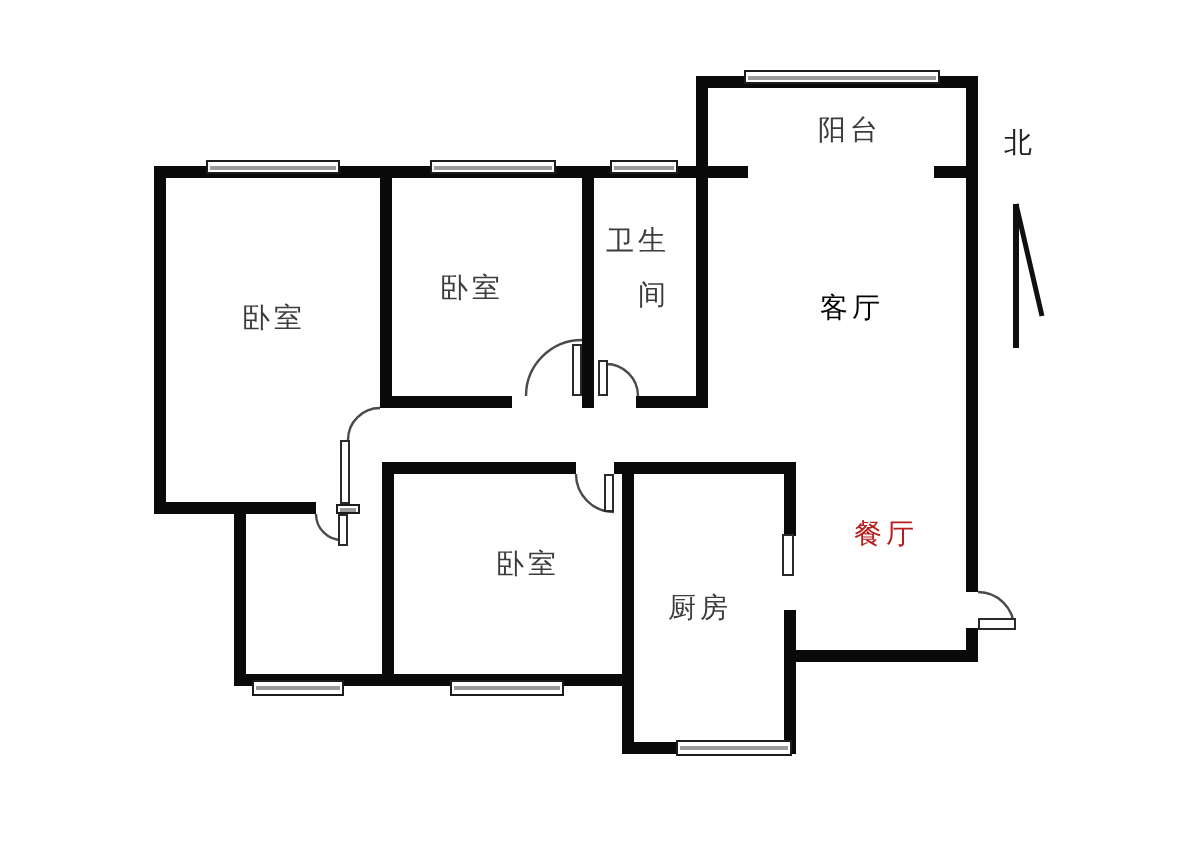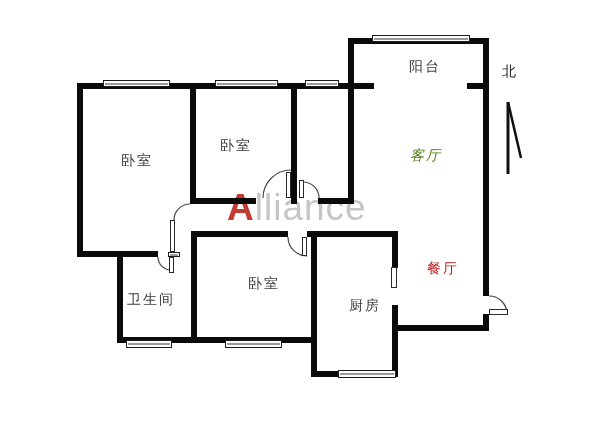--- a/index.html
+++ b/index.html
@@ -28,21 +28,20 @@
     font-family:"Liberation Sans","DejaVu Sans",sans-serif;
     font-size:37px;font-weight:400;letter-spacing:1px;line-height:1;
     user-select:none;
   }
   .wm-prefix{font-weight:700;}
 </style>
 </head>
 <body>
 
 <div id="canvas">
-  <div class="watermark"><span class="wm-prefix" style="color: rgb(194, 59, 50);">A</span><span class="wm-rest" style="color: rgb(198, 198, 198);">lliance</span></div>
   <div class="compass-label" style="left: 509px; top: 72px;">北</div>
 <div class="wall" style="left: 77px; top: 83px; width: 277px; height: 6px;"></div>
     <div class="wall" style="left: 77px; top: 83px; width: 6px; height: 174px;"></div>
     <div class="wall" style="left: 348px; top: 38px; width: 141px; height: 6px;"></div>
     <div class="wall" style="left: 348px; top: 38px; width: 6px; height: 165px;"></div>
     <div class="wall" style="left: 483px; top: 38px; width: 6px; height: 258px;"></div>
     <div class="wall" style="left: 483px; top: 314px; width: 6px; height: 17px;"></div>
     <div class="wall" style="left: 348px; top: 83px; width: 26px; height: 6px;"></div>
     <div class="wall" style="left: 467px; top: 83px; width: 22px; height: 6px;"></div>
     <div class="wall" style="left: 190px; top: 83px; width: 6px; height: 121px;"></div>
@@ -70,26 +69,27 @@
     <div class="window" style="left: 168px; top: 252px; width: 12px; height: 5px;"></div>
     <div class="door-leaf vslot" style="left: 170px; top: 220px; width: 5px; height: 32px;"></div>
     <div class="door-leaf vslot" style="left: 169px; top: 257px; width: 5px; height: 16px;"></div>
     <div class="door-leaf vslot" style="left: 286px; top: 172px; width: 5px; height: 26px;"></div>
     <div class="door-leaf vslot" style="left: 299px; top: 180px; width: 5px; height: 18px;"></div>
     <div class="door-leaf vslot" style="left: 302px; top: 237px; width: 5px; height: 19px;"></div>
     <div class="door-leaf vslot" style="left: 391px; top: 267px; width: 6px; height: 21px;"></div>
     <div class="door-leaf" style="left: 489px; top: 309px; width: 19px; height: 6px;"></div>
     <div class="room-label" style="left: 137px; top: 160px; color: rgb(60, 60, 60);">卧室</div>
     <div class="room-label" style="left: 236px; top: 145px; color: rgb(60, 60, 60);">卧室</div>
+    <div class="room-label" style="left: 319px; top: 135px; color: rgb(60, 60, 60);">卫生
+间</div>
     <div class="room-label" style="left: 425px; top: 66px; color: rgb(60, 60, 60);">阳台</div>
-    <div class="room-label" style="left: 426px; top: 155px; color: #4d7c0f; font-style: italic;">客厅</div>
+    <div class="room-label" style="left: 426px; top: 155px; color: #000000;">客厅</div>
     <div class="room-label" style="left: 443px; top: 268px; color: #b91c1c;">餐厅</div>
-    <div class="room-label" style="left: 365px; top: 305px; color: rgb(60, 60, 60);">厨房</div>
+    <div class="room-label" style="left: 350px; top: 305px; color: rgb(60, 60, 60);">厨房</div>
     <div class="room-label" style="left: 264px; top: 283px; color: rgb(60, 60, 60);">卧室</div>
-    <div class="room-label" style="left: 151px; top: 299px; color: rgb(60, 60, 60);">卫生间</div>
     <svg width="600" height="425" class="overlay">
       <path d="M190,204 A16,16 0 0 0 174,220" class="door-arc"></path>
       <path d="M158,257 A13,13 0 0 0 171,270" class="door-arc"></path>
       <path d="M263,198 A28,28 0 0 1 291,170" class="door-arc"></path>
       <path d="M303,182 A16,16 0 0 1 319,198" class="door-arc"></path>
       <path d="M288,237 A19,19 0 0 0 307,256" class="door-arc"></path>
       <path d="M489,296 A18,18 0 0 1 507,314" class="door-arc"></path>
       <line x1="508" y1="102" x2="508" y2="174" class="north-line" stroke-width="3"></line>
       <line x1="508" y1="102" x2="521" y2="158" class="north-line" stroke-width="2.5"></line>
     </svg>

